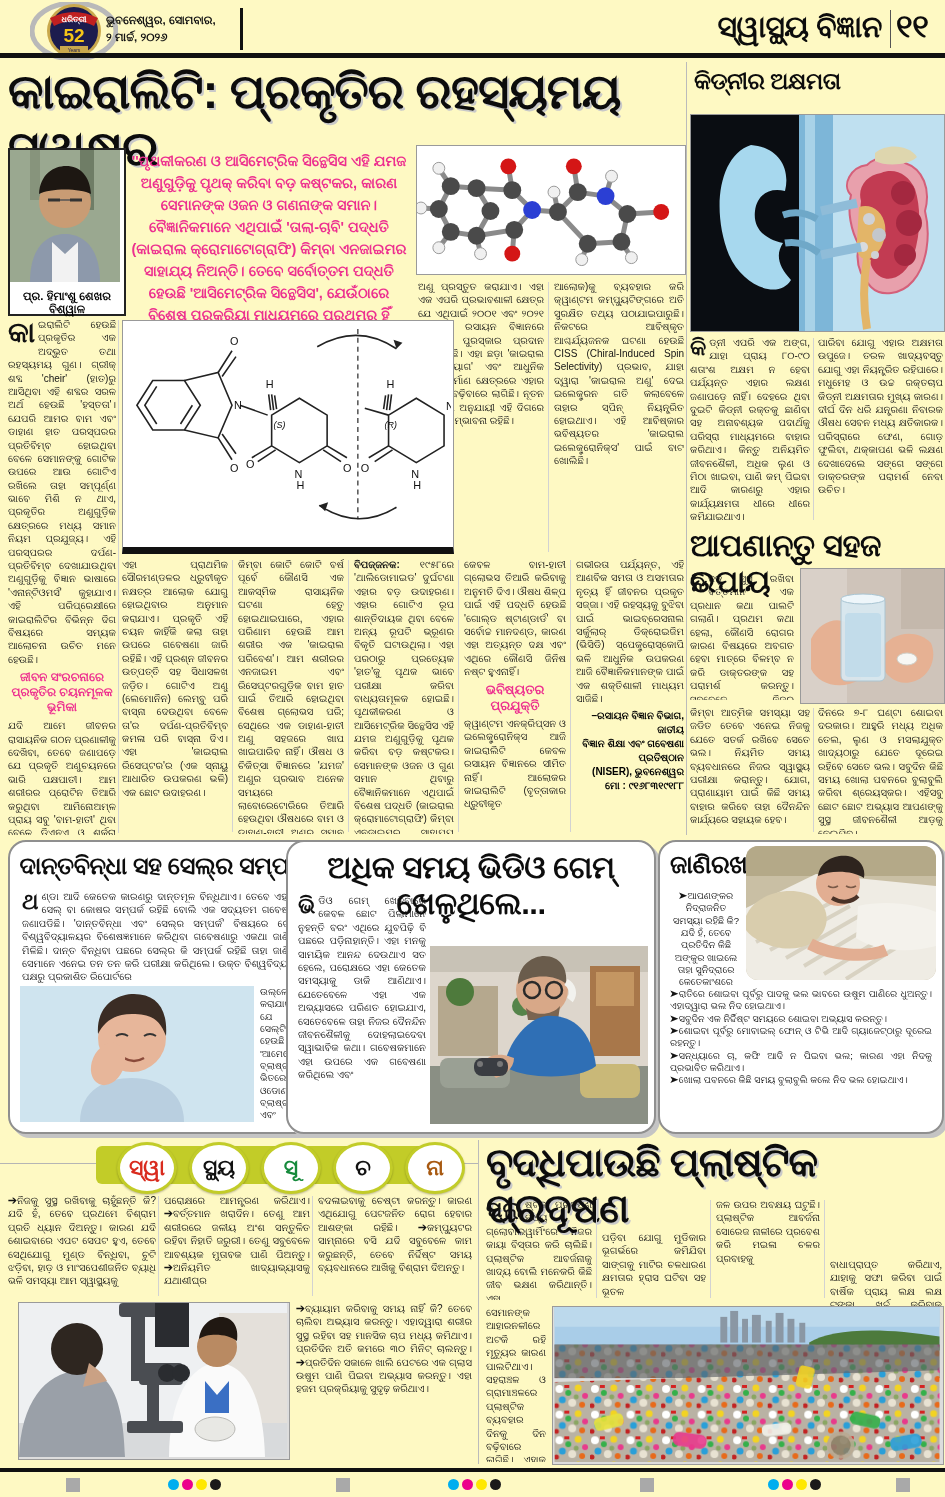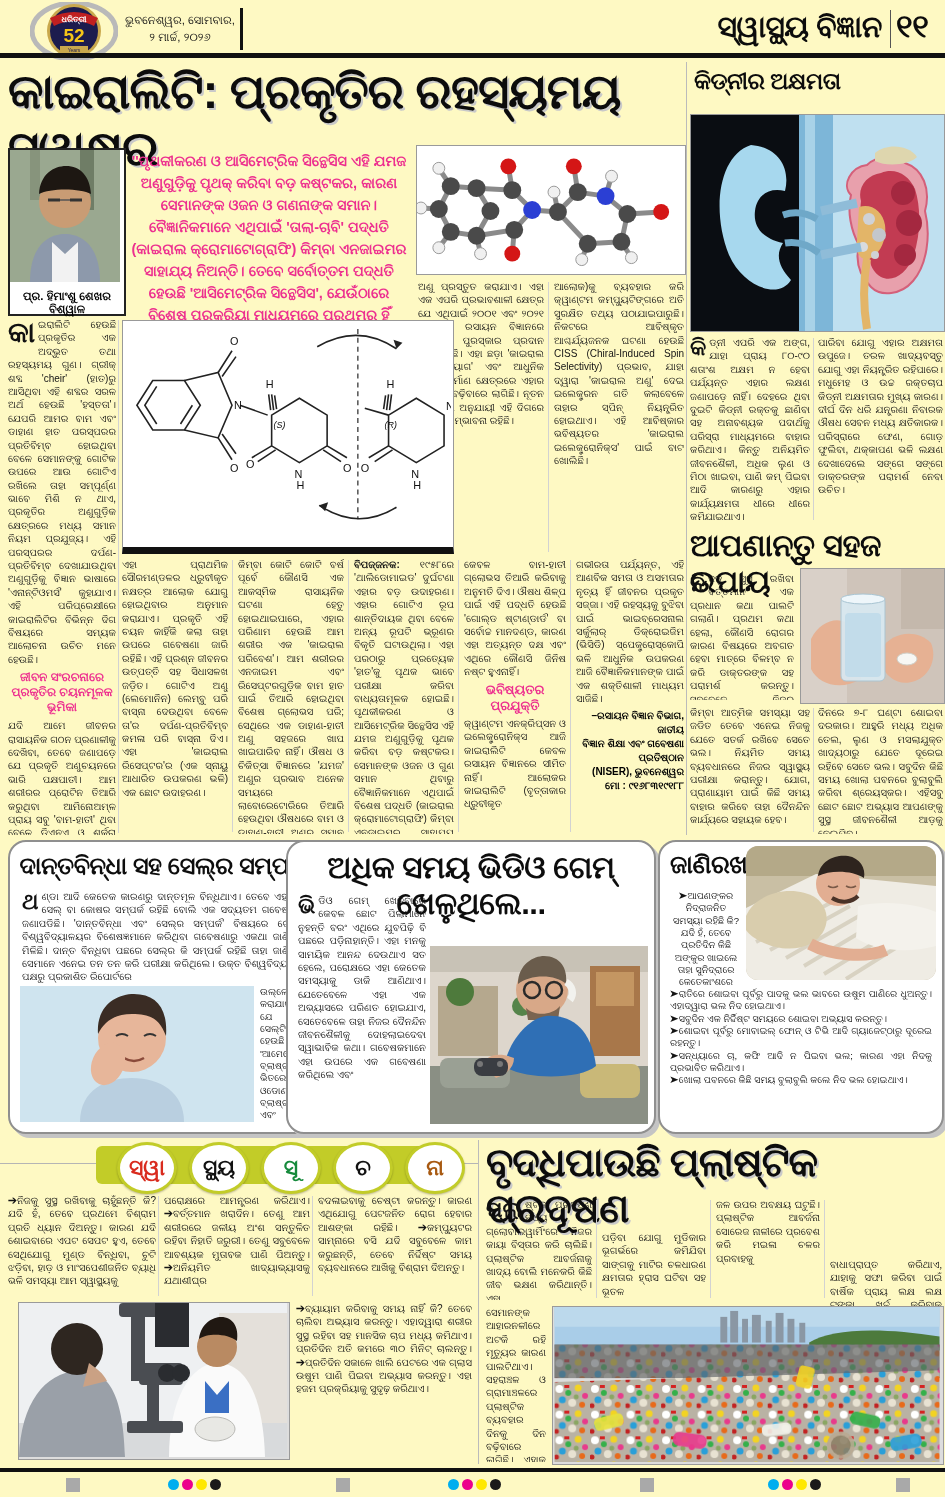--- a/index.html
+++ b/index.html
@@ -41,21 +41,21 @@
       <ellipse cx="44" cy="29" rx="42" ry="28" fill="none" stroke="#b9b9b9" stroke-width="5"></ellipse>
       <circle cx="44" cy="29" r="27" fill="#c9a84c"></circle>
       <circle cx="44" cy="29" r="24" fill="#1c1c4e"></circle>
       <path d="M20,16 Q44,4 68,16 L64,24 Q44,14 24,24 Z" fill="#c02020"></path>
       <text x="44" y="20" text-anchor="middle" font-size="8" fill="#ffffff" font-weight="bold">ଧରିତ୍ରୀ</text>
       <text x="44" y="40" text-anchor="middle" font-size="19" fill="#f5c518" font-weight="bold">52</text>
       <rect x="30" y="44" width="28" height="8" fill="#c9a84c"></rect>
       <text x="44" y="50" text-anchor="middle" font-size="5" fill="#1c1c4e">Years</text>
     </svg>
   </div>
-  <div class="abs" style="left:122px;top:12px;width:116px;height:40px;font-weight:normal;font-size:11.5px;line-height:1.5;text-align:center;color:#111;">
+  <div class="abs" style="left:106px;top:12px;width:116px;height:40px;font-weight:bold;font-size:11.5px;line-height:1.5;color:#111;">
     <div>ଭୁବନେଶ୍ୱର, ସୋମବାର,</div>
     <div>୨ ମାର୍ଚ୍ଚ, ୨୦୨୬</div>
   </div>
   <div class="abs" style="left:240px;top:8px;width:3px;height:42px;background:#111;"></div>
   <div class="abs blackhead" style="left:660px;top:10px;width:222px;height:40px;font-size:30px;text-align:right;">ସ୍ୱାସ୍ଥ୍ୟ ବିଜ୍ଞାନ</div>
   <div class="abs" style="left:890px;top:10px;width:1px;height:38px;background:#555;"></div>
   <div class="abs blackhead" style="left:896px;top:8px;width:46px;font-size:32px;">୧୧</div>
   <div class="abs rule-thick" style="left:0;top:53px;width:945px;height:5px;"></div>
 
   <div class="abs headline" style="left:8px;top:64px;width:674px;height:62px;font-size:48px;">କାଇରାଲିଟି: ପ୍ରକୃତିର ରହସ୍ୟମୟ ସ୍ୱାକ୍ଷର</div>

